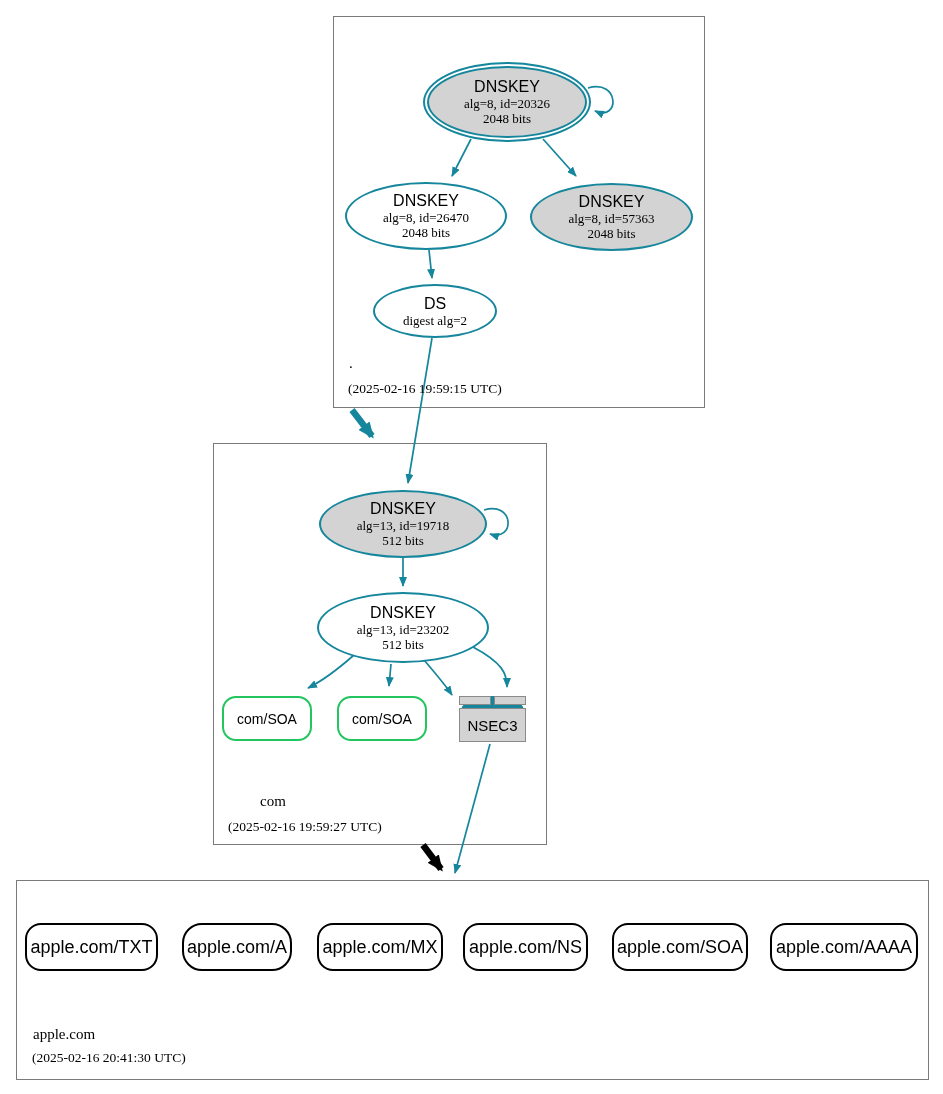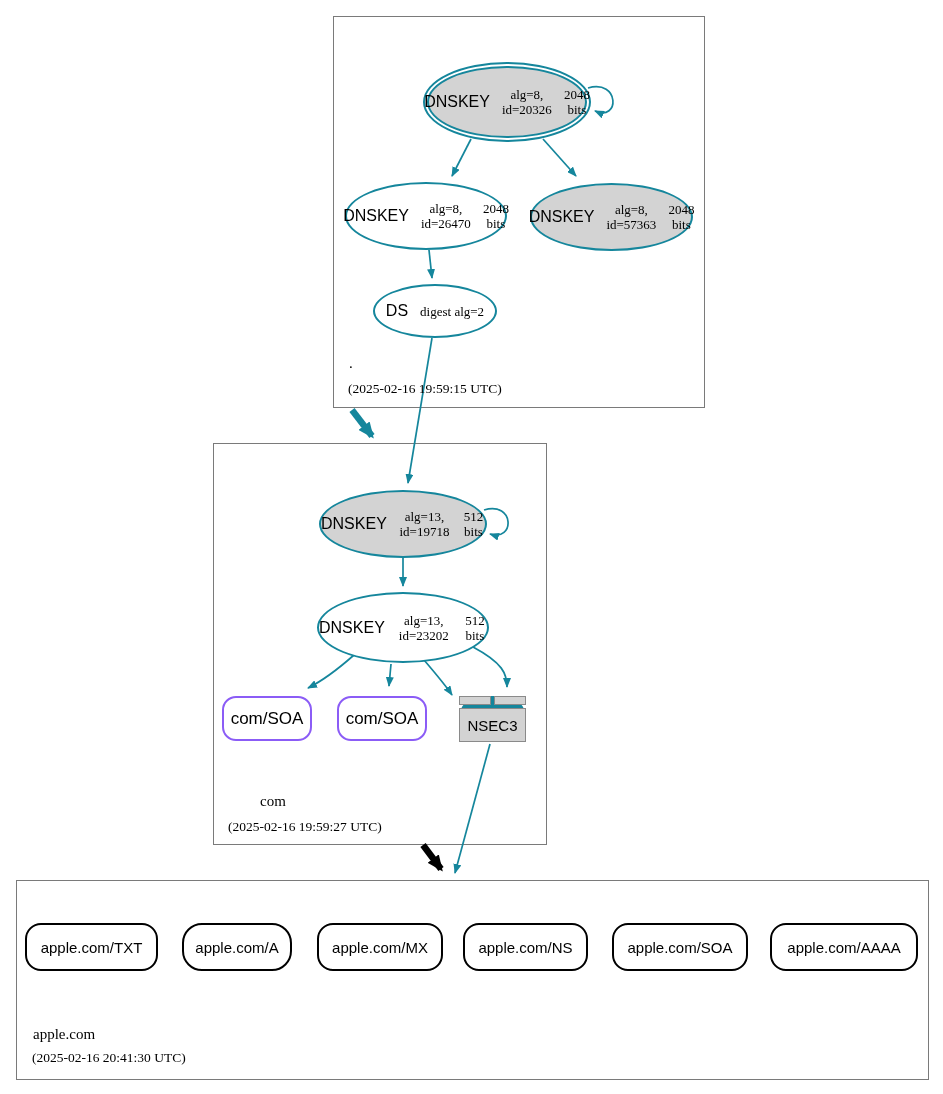--- a/index.html
+++ b/index.html
@@ -4,35 +4,35 @@
 <style>
   html,body{margin:0;padding:0;background:#ffffff;}
   #canvas{position:relative;width:943px;height:1094px;background:#ffffff;overflow:hidden;
           font-family:"Liberation Sans","DejaVu Sans",sans-serif;}
   .zonebox{position:absolute;border:1px solid #7a7a7a;background:transparent;}
   .zlabel{position:absolute;font-family:"Liberation Serif","DejaVu Serif",serif;
           font-size:15px;color:#000;white-space:nowrap;}
   .ts{position:absolute;font-family:"Liberation Serif","DejaVu Serif",serif;
       font-size:13.5px;color:#000;white-space:nowrap;text-align:right;}
   .ellipse{position:absolute;border-radius:50%;border:2px solid #15869c;
-           display:flex;flex-direction:row;align-items:center;justify-content:center;
-           text-align:center;box-sizing:border-box;gap:12px;}
+           display:flex;flex-direction:column;align-items:center;justify-content:center;
+           text-align:center;box-sizing:border-box;}
   .ellipse.gray{background:#d3d3d3;}
   .ellipse.white{background:#ffffff;}
   .ellipse.double{background:#ffffff;}
   .ellipse.double::before{content:"";position:absolute;inset:2px;border:2px solid #15869c;
            border-radius:50%;background:#d3d3d3;z-index:0;}
   .ellipse>span{position:relative;z-index:1;}
   .ntitle{font-size:16px;color:#000;line-height:18px;}
   .nattr{font-family:"Liberation Serif","DejaVu Serif",serif;font-size:13px;color:#000;line-height:15px;}
-  .rnode{position:absolute;border:2px solid #8b5cf6;border-radius:14px;background:#ffffff;
-         display:flex;align-items:center;justify-content:center;font-size:17px;color:#000;
+  .rnode{position:absolute;border:2px solid #22c55e;border-radius:14px;background:#ffffff;
+         display:flex;align-items:center;justify-content:center;font-size:14px;color:#000;
          box-sizing:border-box;}
   .bnode{position:absolute;border:2.5px solid #000;border-radius:16px;background:#ffffff;
-         display:flex;align-items:center;justify-content:center;font-size:15px;color:#000;
+         display:flex;align-items:center;justify-content:center;font-size:18px;color:#000;
          box-sizing:border-box;}
   .nsec3{position:absolute;background:#15869c;padding:0;box-sizing:border-box;
          display:grid;grid-template-columns:1fr 1fr;grid-template-rows:9px 1fr;gap:3px;border-radius:22px;}
   .nsec3 .cell{background:#d3d3d3;border:1px solid #8a8a8a;box-sizing:border-box;}
   .nsec3 .label{grid-column:1/3;background:#d3d3d3;border:1px solid #8a8a8a;
          display:flex;align-items:center;justify-content:center;font-size:15px;color:#000;}
   svg.edges{position:absolute;left:0;top:0;pointer-events:none;}
 </style>
 </head>
 <body>

